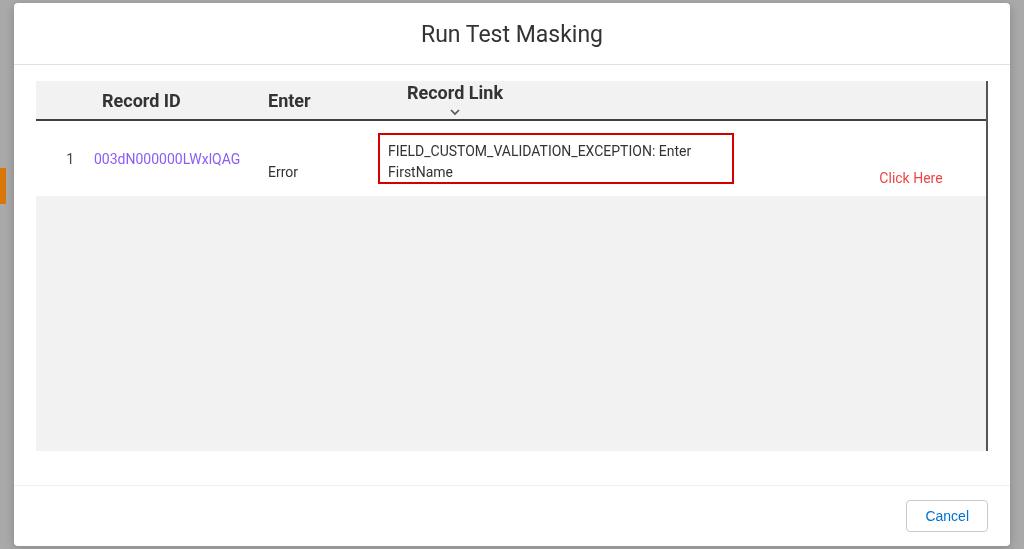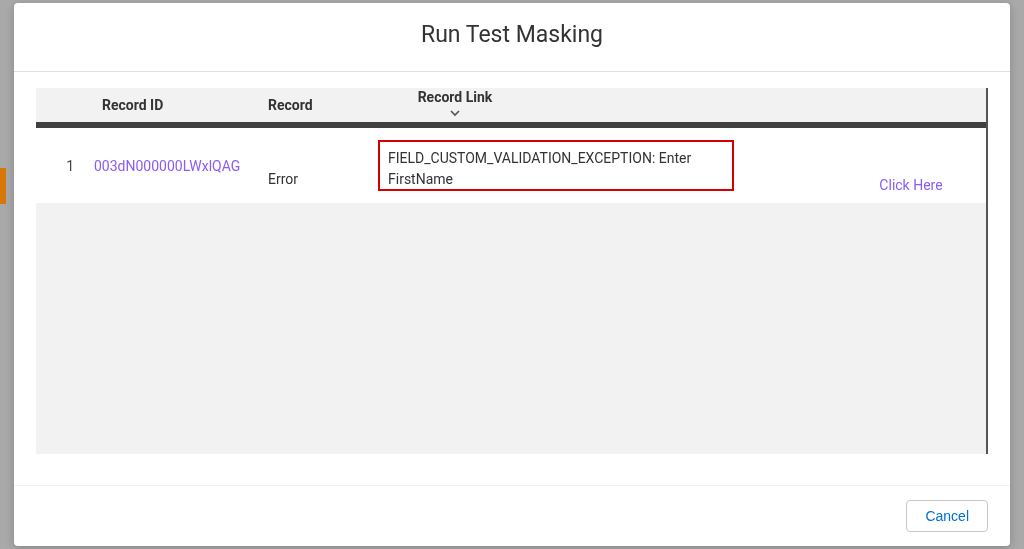--- a/index.html
+++ b/index.html
@@ -25,21 +25,21 @@
       top: 3px;
       right: 14px;
       bottom: 3px;
       background: #fff;
       border-radius: 4px;
       box-shadow: 0 2px 10px rgba(0,0,0,0.2);
       display: flex;
       flex-direction: column;
     }
     .modal-header {
-      padding: 18px 0 23px 0;
+      padding: 18px 0 16px 0;
       border-bottom: 1px solid #e0e0e0;
       text-align: center;
     }
     .modal-title {
       font-size: 23px;
       font-weight: 400;
       color: #333;
     }
     .modal-body {
       flex: 1;
@@ -51,23 +51,23 @@
       height: 370px;
       position: relative;
       border-right: 2px solid #555;
     }
     .thead {
       display: flex;
       align-items: center;
       height: 40px;
       background: #f3f2f2;
       font-weight: 700;
-      font-size: 14px;
+      font-size: 18px;
       color: #333;
-      border-bottom: 6px solid #404040;
+      border-bottom: 2px solid #404040;
     }
     .col-num { width: 48px; text-align: right; padding-right: 10px; }
     .col-id  { width: 178px; padding-left: 18px; }
     .col-status { width: 110px; padding-left: 6px; }
     .col-msg { flex: 1; padding-left: 6px; display:flex; align-items:center; justify-content:space-between; padding-right:10px;}
     .col-link { width: 158px; padding-left: 18px; display:flex; align-items:center; justify-content:space-between; padding-right:10px;flex-direction:column;}
     .chev {
       width: 16px; height: 16px; display:inline-block;
     }
     .chev svg { width:16px; height:16px; }
@@ -83,21 +83,21 @@
     .tbody-row .col-num { color:#444; font-weight:400; }
     .tbody-row .col-id  { color:#8b5cf6; font-weight:400; padding-left: 10px; }
     .tbody-row .col-status { color:#333; font-weight:400;margin-top:26px; }
     .msg-box {
       border: 2px solid #d40000;
       padding: 6px 10px 0 8px;
       width: 356px;
       line-height: 1.45;
     }
     .link-text {
-      color: #8b5cf6;
+      color: #ef4444;
       cursor: pointer;
       margin-top: 39px;
     }
     .modal-footer {
       padding: 14px 22px 14px 0;
       display: flex;
       justify-content: flex-end;
       border-top: 1px solid #f0f0f0;
       margin-top: 31px;
     }
@@ -119,21 +119,21 @@
 <div class="modal">
   <div class="modal-header">
     <div class="modal-title">Run Test Masking</div>
   </div>
 
   <div class="modal-body">
     <div class="table-wrap">
       <div class="thead">
         <div class="col-num"></div>
         <div class="col-id">Record ID</div>
-        <div class="col-status">Record</div>
+        <div class="col-status">Enter</div>
         <div class="col-link">
           <span>Record Link</span>
           <span class="chev">
             <svg viewBox="0 0 24 24" fill="none" stroke="#555" stroke-width="2.5">
                 <polyline points="6 9 12 15 18 9"></polyline>
               </svg>
           </span>
         </div>
       </div>
 

